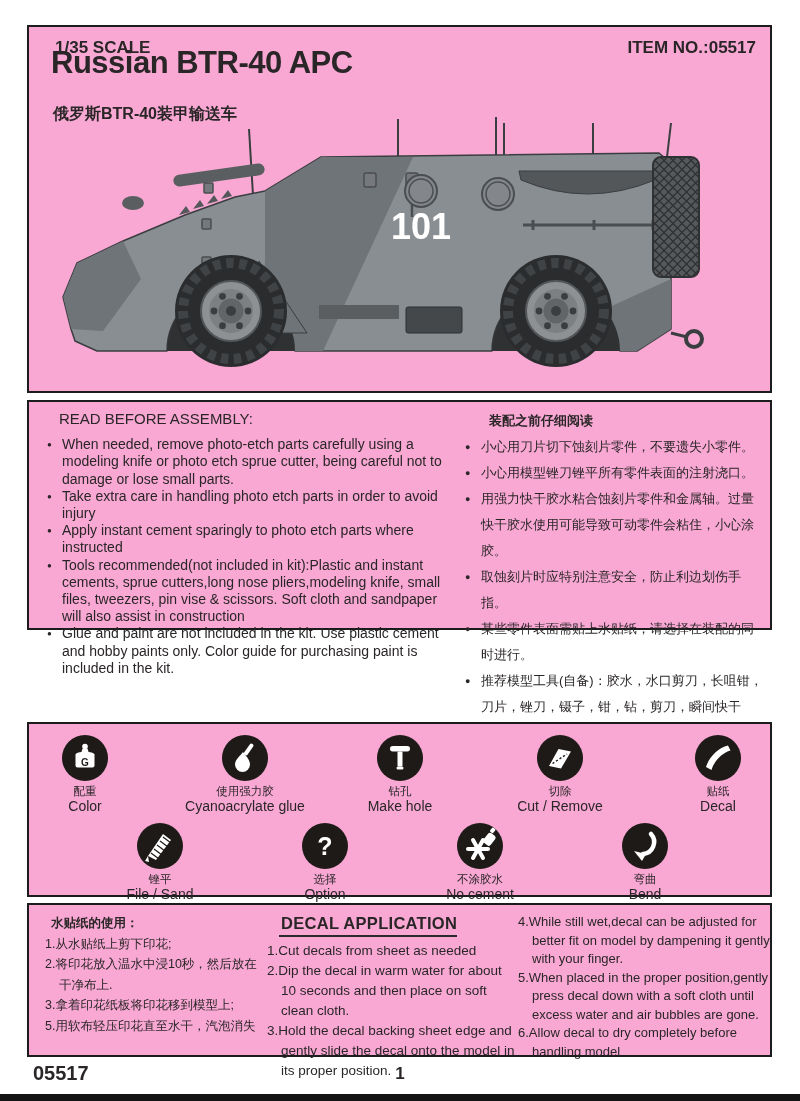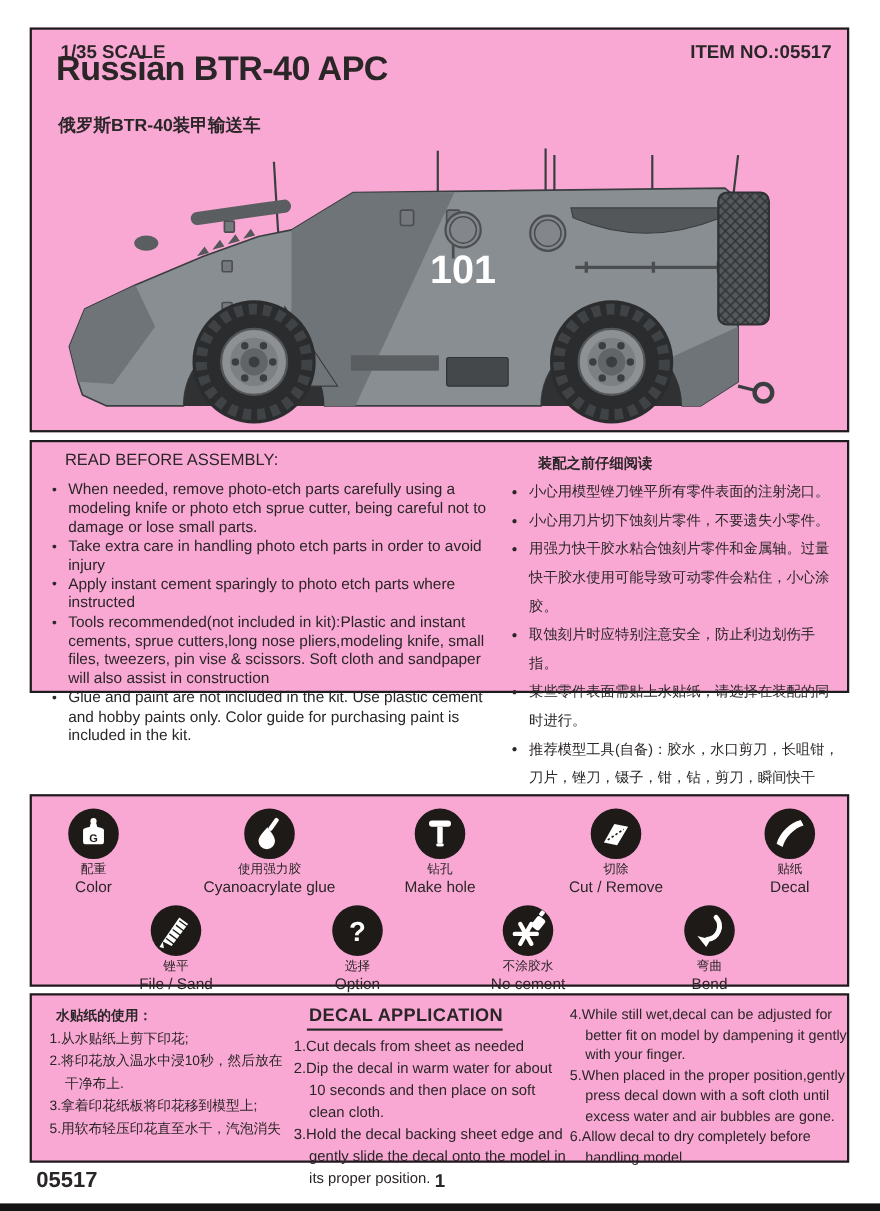--- a/index.html
+++ b/index.html
@@ -12,21 +12,21 @@
   #box-header{top:25px;height:368px;}
   #box-assembly{top:400px;height:230px;}
   #box-symbols{top:722px;height:175px;}
   #box-decal{top:903px;height:154px;}
 
   
   .scale{position:absolute;left:26px;top:11px;font-size:17px;font-weight:bold;}
   .itemno{position:absolute;right:14px;top:11px;font-size:17px;font-weight:bold;}
   .title{position:absolute;left:22px;top:18px;margin:0;font-size:31px;font-weight:bold;letter-spacing:-0.5px;}
   .subtitle{position:absolute;left:24px;top:77px;font-size:16px;font-weight:bold;}
-  .vehicle{position:absolute;left:32px;top:102px;width:650px;height:265px;}
+  .vehicle{position:absolute;left:32px;top:84px;width:650px;height:265px;}
 
   
   .col-en{position:absolute;left:18px;top:8px;width:408px;font-size:14px;line-height:17.2px;}
   .col-en .hd{margin:0 0 9px 12px;font-size:15px;}
   .col-cn{position:absolute;left:436px;top:6px;width:300px;font-size:13px;line-height:26px;}
   .col-cn .hd{margin:0 0 0 24px;font-size:13px;font-weight:bold;}
   ul.blist{list-style:none;margin:0;padding:0;}
   ul.blist li{position:relative;padding-left:15px;}
   ul.blist li::before{content:"\25CF";position:absolute;left:0;top:0;font-size:8px;}
   .col-cn ul.blist li{padding-left:16px;}
@@ -179,22 +179,22 @@
         <li>When needed, remove photo-etch parts carefully using a modeling knife or photo etch sprue cutter, being careful not to damage or lose small parts.</li>
         <li>Take extra care in handling photo etch parts in order to avoid injury</li>
         <li>Apply instant cement sparingly to photo etch parts where instructed</li>
         <li>Tools recommended(not included in kit):Plastic and instant cements, sprue cutters,long nose pliers,modeling knife, small files, tweezers, pin vise &amp; scissors. Soft cloth and sandpaper will also assist in construction</li>
         <li>Glue and paint are not included in the kit. Use plastic cement and hobby paints only. Color guide for purchasing paint is included in the kit.</li>
       </ul>
     </div>
     <div class="col-cn">
       <p class="hd">装配之前仔细阅读</p>
       <ul class="blist">
+        <li>小心用刀片切下蚀刻片零件，不要遗失小零件。</li>
         <li>小心用模型锉刀锉平所有零件表面的注射浇口。</li>
-        <li>小心用刀片切下蚀刻片零件，不要遗失小零件。</li>
         <li>用强力快干胶水粘合蚀刻片零件和金属轴。过量快干胶水使用可能导致可动零件会粘住，小心涂胶。</li>
         <li>取蚀刻片时应特别注意安全，防止利边划伤手指。</li>
         <li>某些零件表面需贴上水贴纸，请选择在装配的同时进行。</li>
         <li>推荐模型工具(自备)：胶水，水口剪刀，长咀钳，刀片，锉刀，镊子，钳，钻，剪刀，瞬间快干胶。</li>
         <li>软布同砂纸同时也应该是必备工具。</li>
         <li>请使用塑料胶水和油漆，模型内不含。</li>
       </ul>
     </div>
   </section>
 

